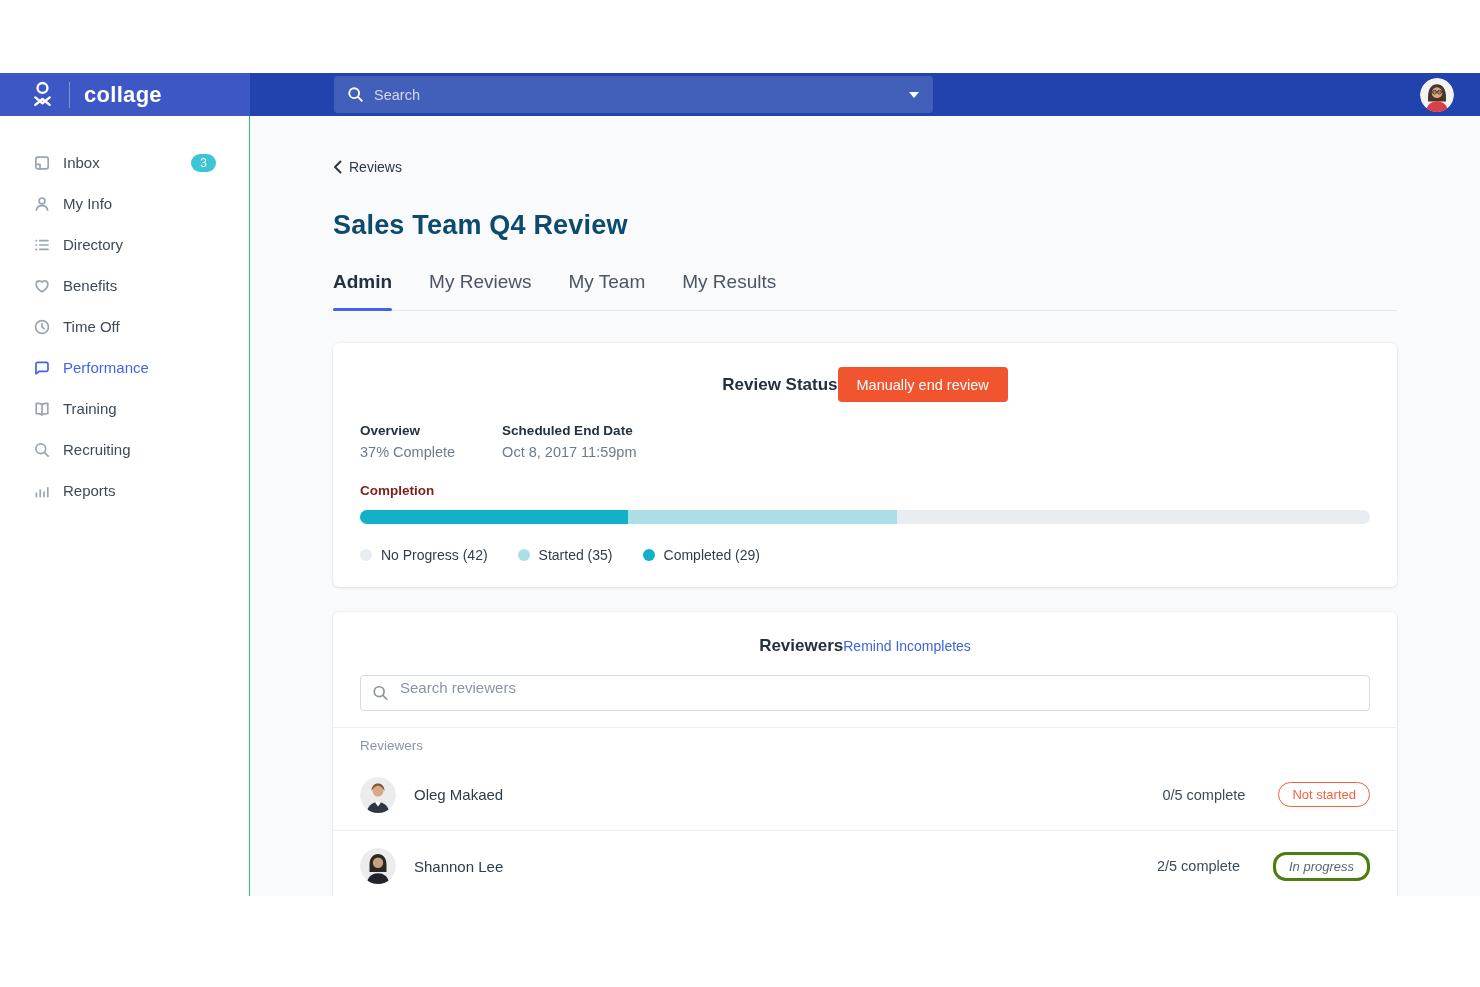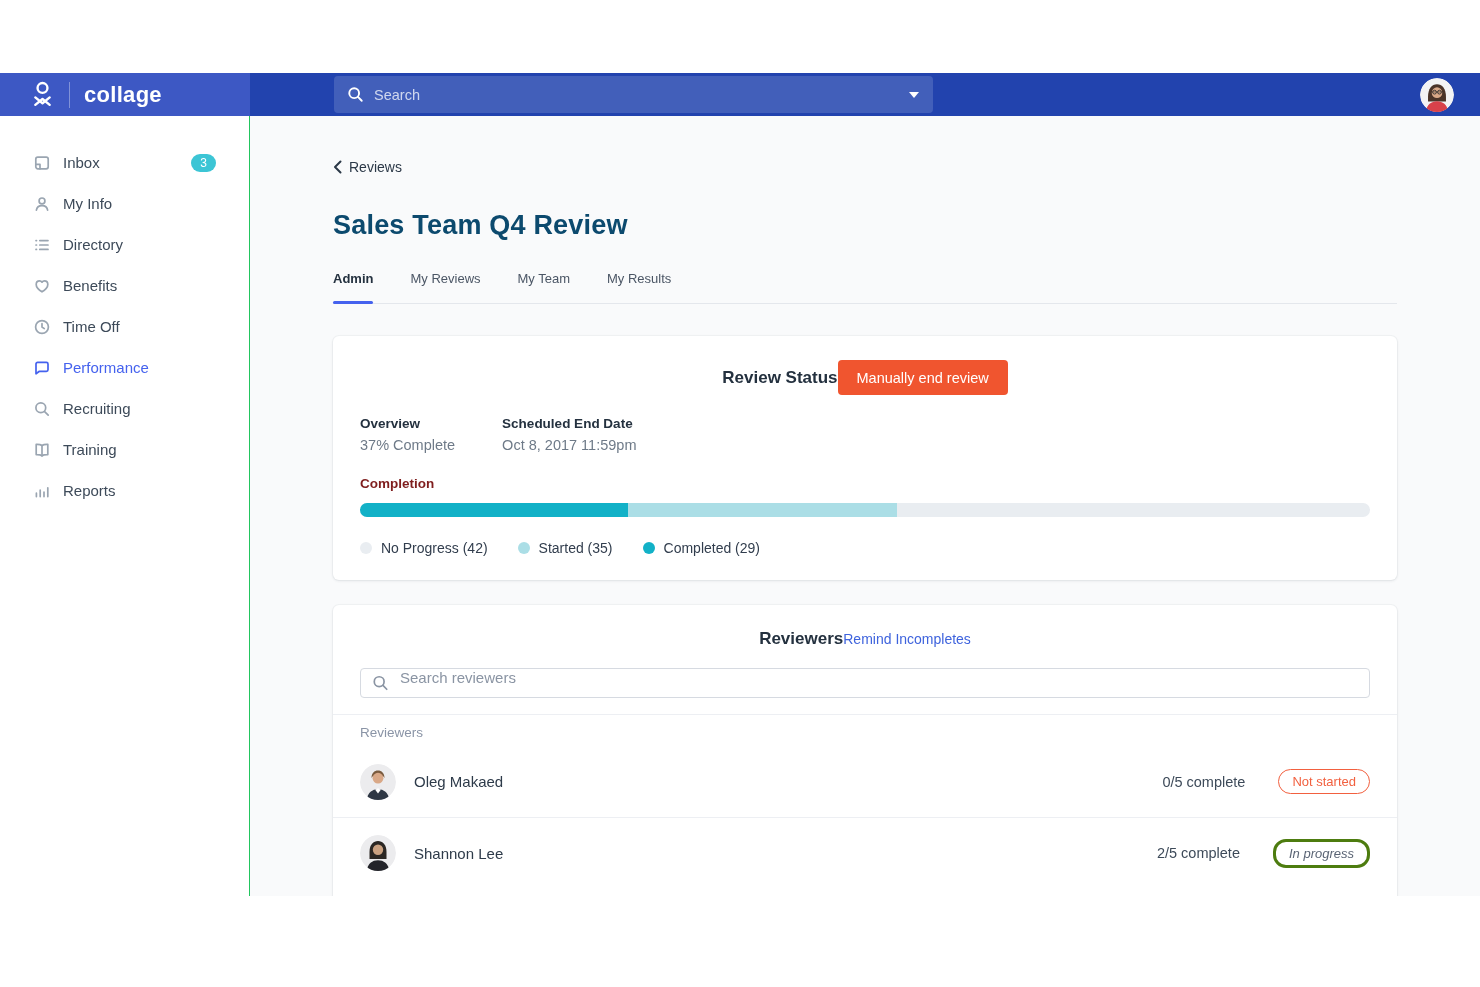--- a/index.html
+++ b/index.html
@@ -29,21 +29,21 @@
   .side-item.active { color:#4562ee; }
   .side-item.active .ic { color:#4562ee; }
   .side-badge { margin-left:auto; background:#3cc5d5; color:#fff; font-size:12px; border-radius:9px; padding:2px 9px; line-height:14px; }
 
   .content { flex:1; background:#f9fafb; padding:43px 83px 0 83px; overflow:hidden; }
 
   .breadcrumb { display:inline-flex; align-items:center; gap:7px; color:#2b3847; font-size:14px; font-weight:500; cursor:pointer; }
   .page-title { margin-top:32px; font-size:27px; font-weight:700; color:#0c4a6e; letter-spacing:.2px; }
 
   .tabs { margin-top:30px; display:flex; gap:37px; border-bottom:1px solid #e4e7ec; }
-  .tab { padding-bottom:17px; font-size:13px; color:#4b5665; cursor:pointer; position:relative; }
+  .tab { padding-bottom:17px; font-size:19px; color:#4b5665; cursor:pointer; position:relative; }
   .tab.active { color:#24313f; font-weight:700; }
   .tab.active::after { content:""; position:absolute; left:0; right:0; bottom:-1px; height:3px; background:#4562ee; border-radius:2px; }
 
   .card { background:#fff; border-radius:6px; box-shadow:0 1px 3px rgba(40,50,70,.10), 0 0 0 1px rgba(40,50,70,.03); padding:24px 27px; }
   .card-status { margin-top:32px; }
   .card-reviewers { margin-top:25px; height:310px; }
 
   .card-head { display:flex; align-items:center; justify-content:center; }
   .card-title { font-size:17px; font-weight:700; color:#24313f; }
   .btn-orange { background:#f0552f; color:#fff; border:none; border-radius:4px; height:35px; padding:0 19px; font-size:14.5px; font-family:inherit; cursor:pointer; }
@@ -55,21 +55,21 @@
 
   .completion-label { margin-top:23px; font-size:13.5px; font-weight:700; color:#7f1d1d; }
   .progress-track { margin-top:12px; height:14px; border-radius:7px; background:#e9edf1; overflow:hidden; display:flex; }
   .progress-seg { height:100%; }
 
   .legend { margin-top:23px; display:flex; gap:30px; align-items:center; }
   .legend-item { display:flex; align-items:center; gap:9px; font-size:14px; color:#313d4d; }
   .legend-dot { width:12px; height:12px; border-radius:50%; }
 
   .rev-search { position:relative; margin-top:19px; }
-  .rev-search input { width:100%; height:30px; border:1px solid #d6dae1; border-radius:4px; outline:none; font-size:15px; font-family:inherit; color:#3d4a59; padding:0 12px 12px 39px; background:#fff; }
+  .rev-search input { width:100%; height:36px; border:1px solid #d6dae1; border-radius:4px; outline:none; font-size:15px; font-family:inherit; color:#3d4a59; padding:0 12px 12px 39px; background:#fff; }
   .rev-search input::placeholder { color:#8a94a3; }
   .rev-search .mag { position:absolute; left:12px; top:50%; transform:translateY(-50%); color:#8a94a3; display:flex; }
 
   .rev-list { margin:16px -27px 0 -27px; }
   .rev-sec-label { border-top:1px solid #edeff3; padding:10px 27px 6px 27px; color:#8a94a6; font-size:13.5px; }
   .rev-row { display:flex; align-items:center; height:71px; padding:0 27px; cursor:pointer; }
   .rev-row + .rev-row { border-top:1px solid #edeff3; }
   .rev-avatar { width:36px; height:36px; border-radius:50%; overflow:hidden; flex:0 0 36px; }
   .rev-name { margin-left:18px; font-size:15px; color:#2e3b4a; }
   .rev-right { margin-left:auto; display:flex; align-items:center; gap:33px; }
@@ -170,35 +170,35 @@
     <div class="side-item active">
       <span class="ic">
         <svg width="18" height="18" viewBox="0 0 18 18" fill="none" stroke="currentColor" stroke-width="1.7" stroke-linejoin="round">
           <path d="M3 4.9c0-.9.7-1.6 1.6-1.6h8.8c.9 0 1.6.7 1.6 1.6v5.8c0 .9-.7 1.6-1.6 1.6H6.4L3 14.8z"></path>
         </svg>
       </span>
       <span>Performance</span>
     </div>
     <div class="side-item">
       <span class="ic">
+        <svg width="18" height="18" viewBox="0 0 18 18" fill="none" stroke="currentColor" stroke-width="1.7" stroke-linecap="round" stroke-linejoin="round">
+          <path d="M9 4.5C7.8 3.6 6 3.3 3.2 3.4v10.2c2.8-.1 4.6.3 5.8 1.2 1.2-.9 3-1.3 5.8-1.2V3.4C12 3.3 10.2 3.6 9 4.5z"></path>
+            <path d="M9 4.5v10.3"></path>
+        </svg>
+      </span>
+      <span>Training</span>
+    </div>
+    <div class="side-item">
+      <span class="ic">
         <svg width="18" height="18" viewBox="0 0 18 18" fill="none" stroke="currentColor" stroke-width="1.7" stroke-linecap="round">
           <circle cx="7.8" cy="7.8" r="4.9"></circle>
             <path d="M11.6 11.6l3.6 3.6"></path>
         </svg>
       </span>
       <span>Recruiting</span>
-    </div>
-    <div class="side-item">
-      <span class="ic">
-        <svg width="18" height="18" viewBox="0 0 18 18" fill="none" stroke="currentColor" stroke-width="1.7" stroke-linecap="round" stroke-linejoin="round">
-          <path d="M9 4.5C7.8 3.6 6 3.3 3.2 3.4v10.2c2.8-.1 4.6.3 5.8 1.2 1.2-.9 3-1.3 5.8-1.2V3.4C12 3.3 10.2 3.6 9 4.5z"></path>
-            <path d="M9 4.5v10.3"></path>
-        </svg>
-      </span>
-      <span>Training</span>
     </div>
     <div class="side-item">
       <span class="ic">
         <svg width="18" height="18" viewBox="0 0 18 18" fill="none" stroke="currentColor" stroke-width="1.7" stroke-linecap="round">
           <path d="M3.4 14.6v-3.4M7.2 14.6V8.2M11 14.6v-4.6M14.8 14.6V5.8"></path>
         </svg>
       </span>
       <span>Reports</span>
     </div>
   </aside>

